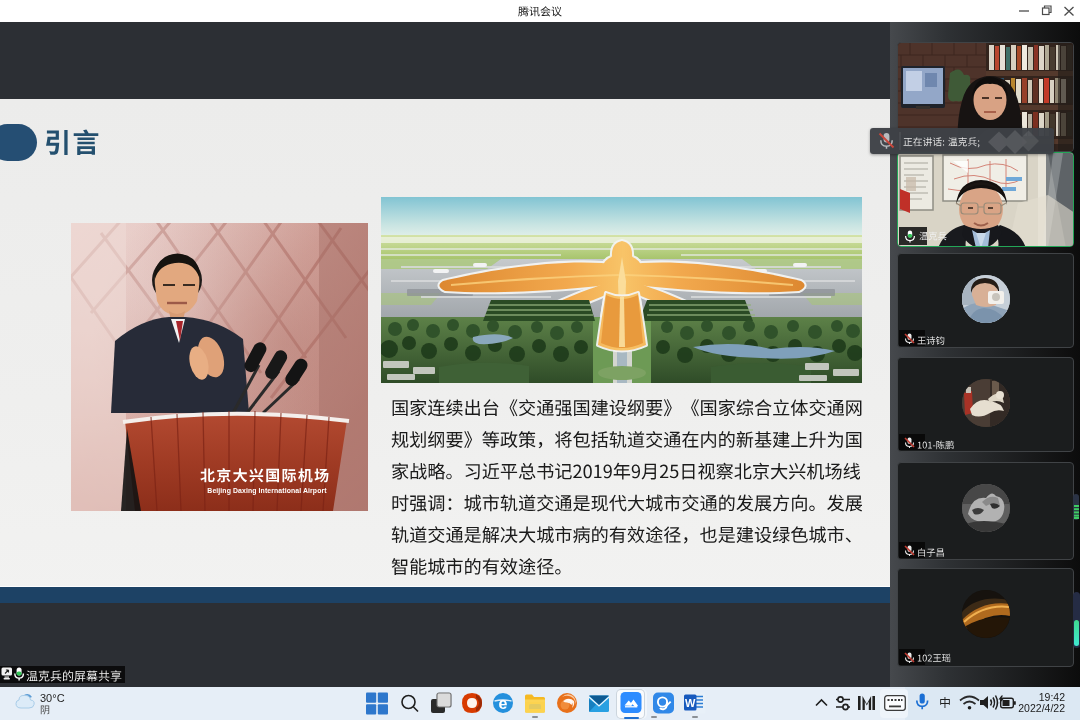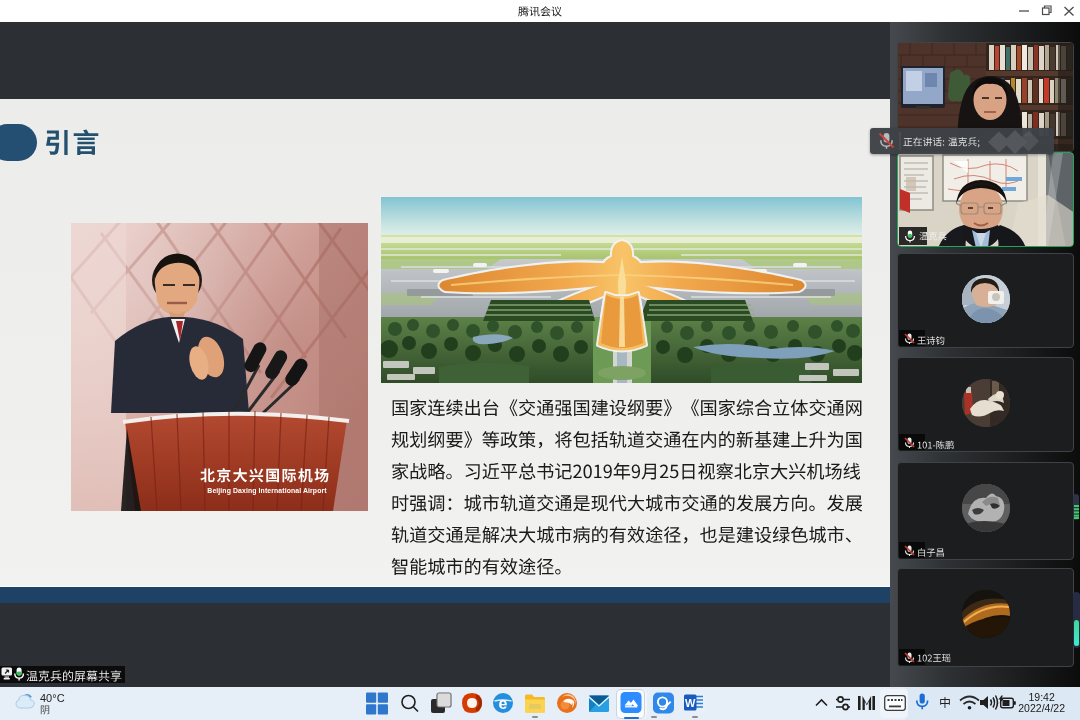--- a/index.html
+++ b/index.html
@@ -19,21 +19,21 @@
 #t4{top:335px;height:95px}
 #t5{top:440px;height:98px}
 #t6{top:546px;height:99px}
 .av{position:absolute;left:64px;top:21px;width:48px;height:48px;border-radius:50%;overflow:hidden}
 .badge{position:absolute;left:1px;bottom:1px;height:16px;background:rgba(8,8,8,.92);display:flex;align-items:center;padding:0 6px 0 5px}
 #speakbar{left:870px;top:128px;width:184px;height:26px;background:rgba(62,65,70,.97);border-radius:3px;z-index:30;box-shadow:0 1px 3px rgba(0,0,0,.35)}
 #sharebadge{left:0;top:666px;width:125px;height:17px;background:#0c0c0d;z-index:30;display:flex;align-items:center}
 #taskbar{left:0;top:687px;width:1080px;height:33px;background:#e6eef7;z-index:35}
 #traybg{left:905px;top:687px;width:175px;height:33px;background:#dce8f3;z-index:36}
 #kbbg{left:880px;top:689px;width:28px;height:29px;background:#eef4fa;border-radius:4px;z-index:36}
-.clock{position:absolute;right:15px;z-index:38;font-size:10.5px;color:#1a1a1a;text-align:center;line-height:11px}
+.clock{position:absolute;right:15px;z-index:38;font-size:10.5px;color:#1a1a1a;text-align:right;line-height:11px}
 #mhl{left:616px;top:689px;width:29px;height:30px;background:rgba(255,255,255,.75);border:1px solid rgba(160,175,190,.5);border-radius:5px;z-index:36;box-shadow:2px 0 0 rgba(255,255,255,.45)}
 #mund{left:623.5px;top:716.5px;width:15px;height:2.5px;background:#1e6fd0;border-radius:2px;z-index:38}
 .dash{position:absolute;top:715.5px;width:6px;height:2.5px;background:#8b9096;border-radius:1.5px;z-index:38}
 </style></head><body>
 <div id="stage">
 <div class="abs" id="sharetop"></div>
 <div class="abs" id="sharebottom"></div>
 <div class="abs" id="slide">
 </div>
 <div class="abs" id="navyband"></div>
@@ -518,21 +518,21 @@
 <div class="abs" id="mhl"></div>
 <div class="abs" id="mund"></div>
 <div class="dash" style="left:532px"></div>
 <div class="dash" style="left:651px"></div>
 <div class="dash" style="left:692px"></div>
 <svg class="abs" style="left:14px;top:692px;z-index:38" width="22" height="18" viewBox="0 0 22 18">
 <path d="M10 3 Q15 0 18 5 L13 7 Z" fill="#5b9bd5"></path>
 <path d="M5 8 Q5 3 10.5 3.5 Q16 3 16.5 8 Q21 8.5 20 12.5 Q19.5 16 15 16 L7 16 Q2 16 2 11.5 Q2 8.5 5 8Z" fill="#dcebf8" stroke="#a8cce8" stroke-width="1"></path>
 </svg>
 <div class="clock" style="top:692px">19:42<br>2022/4/22</div>
-<div class="abs" style="left:40px;top:692px;font-size:11px;color:#1f1f1f;z-index:38">40°C</div>
+<div class="abs" style="left:40px;top:692px;font-size:11px;color:#1f1f1f;z-index:38">30°C</div>
 <svg class="abs" style="left:0;top:687px;z-index:37" width="1080" height="33" viewBox="0 0 1080 33">
 <g transform="translate(366,5.5)">
 <g fill="#2e77cc">
           <rect x="0" y="0" width="10.2" height="10.2" rx="1"></rect>
           <rect x="11.8" y="0" width="10.2" height="10.2" rx="1"></rect>
           <rect x="0" y="11.8" width="10.2" height="10.2" rx="1"></rect>
           <rect x="11.8" y="11.8" width="10.2" height="10.2" rx="1"></rect>
         </g>
 </g>
 <g transform="translate(399,5.5)" fill="none" stroke="#1f1f1f" stroke-width="1.6">

